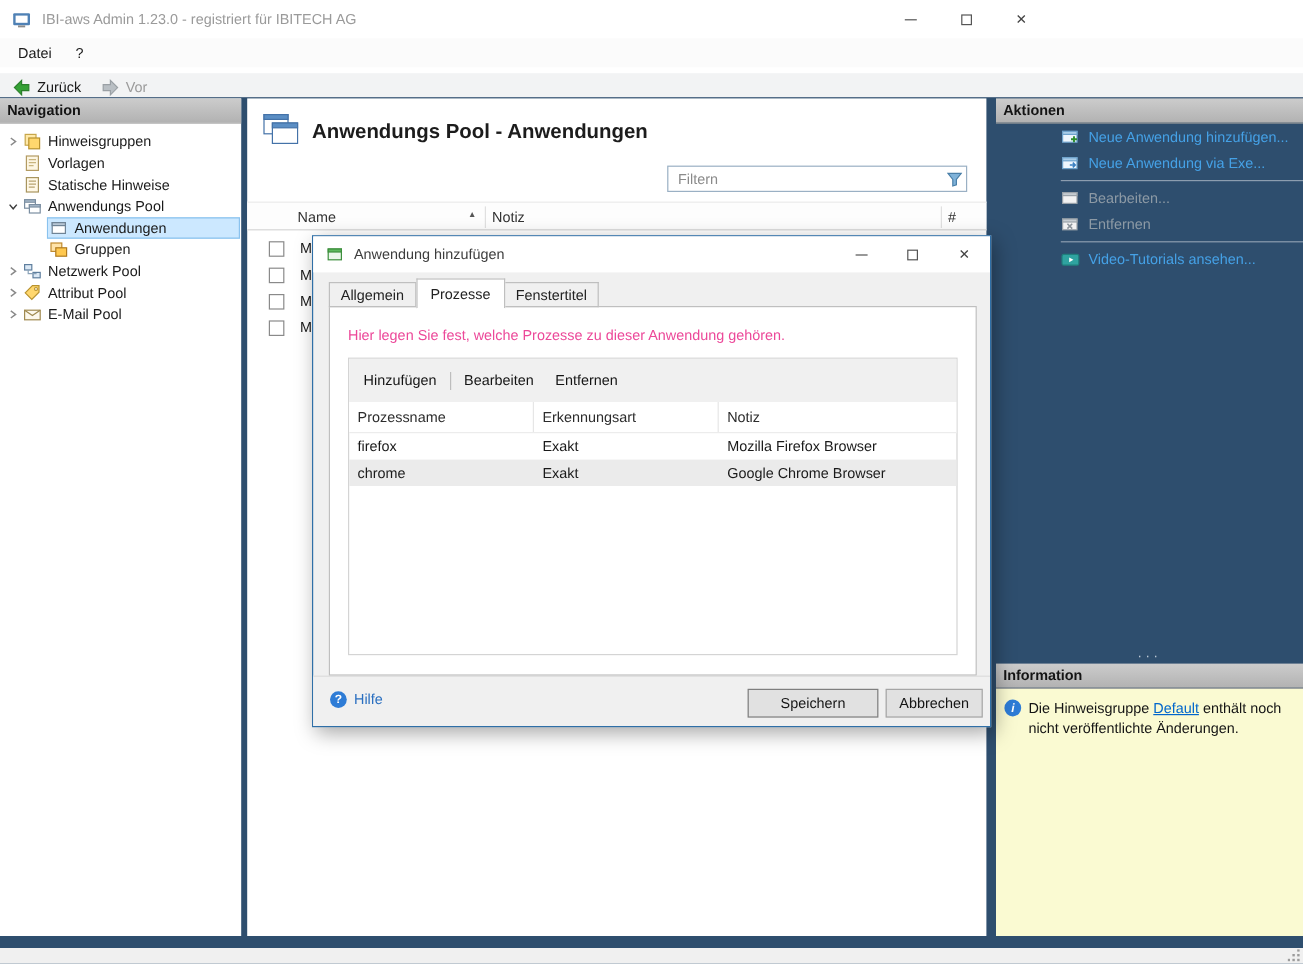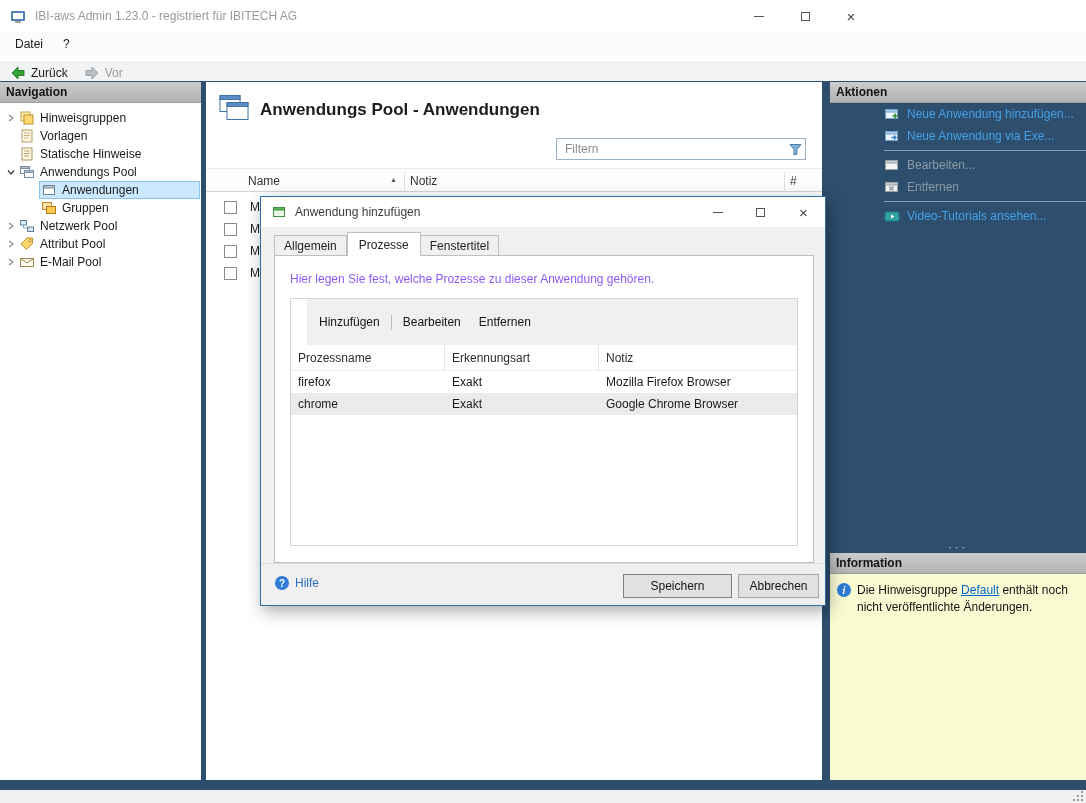--- a/index.html
+++ b/index.html
@@ -100,23 +100,23 @@
   .dlg-title { margin-left: 8px; color: #3c3c3c; }
   .dlg-controls { position: absolute; right: 0; top: 0; height: 30px; display: flex; }
   .dlg-btn { width: 43px; height: 30px; display: flex; align-items: center; justify-content: center; color: #333; }
 
   .dlg-tabs { position: absolute; top: 34px; left: 13px; display: flex; align-items: flex-end; height: 25px; z-index: 3; }
   .dtab { height: 21px; padding: 0 9px; display: flex; align-items: center; background: #f0f0f0; border: 1px solid #bfbfbf; border-left: none; color: #222; }
   .dtab:first-child { border-left: 1px solid #bfbfbf; }
   .dtab.active { height: 25px; margin-bottom: -1px; background: #fff; border-bottom: 1px solid #fff; border-left: 1px solid #bfbfbf; padding: 0 11px; position: relative; z-index: 4; }
 
   .tabpage { position: absolute; top: 58px; left: 13px; width: 540px; height: 308px; background: #fff; border: 1px solid #bfbfbf; z-index: 2; }
-  .tp-desc { position: absolute; top: 16px; left: 15px; color: #8b5cf6; white-space: nowrap; }
+  .tp-desc { position: absolute; top: 16px; left: 15px; color: #ec4899; white-space: nowrap; }
   .proc-control { position: absolute; top: 42px; left: 15px; right: 15px; bottom: 16px; border: 1px solid #d4d4d4; background: #fff; display: flex; flex-direction: column; }
-  .proc-toolbar { height: 46px; background: #f0f0f0; display: flex; align-items: center; padding-left: 3px; flex: none; margin-left: 16px; }
+  .proc-toolbar { height: 36px; background: #f0f0f0; display: flex; align-items: center; padding-left: 3px; flex: none; }
   .ptb-btn { padding: 4px 9px; color: #141414; }
   .ptb-sep { width: 1px; height: 15px; background: #bdbdbd; margin: 0 2px; }
   .pgrid-header { display: flex; height: 26px; flex: none; border-bottom: 1px solid #ececec; background: #fff; }
   .pgh-cell { display: flex; align-items: center; padding-left: 7px; color: #2c2c2c; border-right: 1px solid #e6e6e6; }
   .pgh-cell:last-child { border-right: none; }
   .col-a { width: 154px; flex: none; } .col-b { width: 154px; flex: none; } .col-c { flex: 1; min-width: 0; }
   .pgrid-row { display: flex; height: 22px; align-items: center; flex: none; }
   .pgrid-row.alt { background: #ebebeb; }
   .pgr-cell { padding-left: 7px; white-space: nowrap; overflow: hidden; }
 

